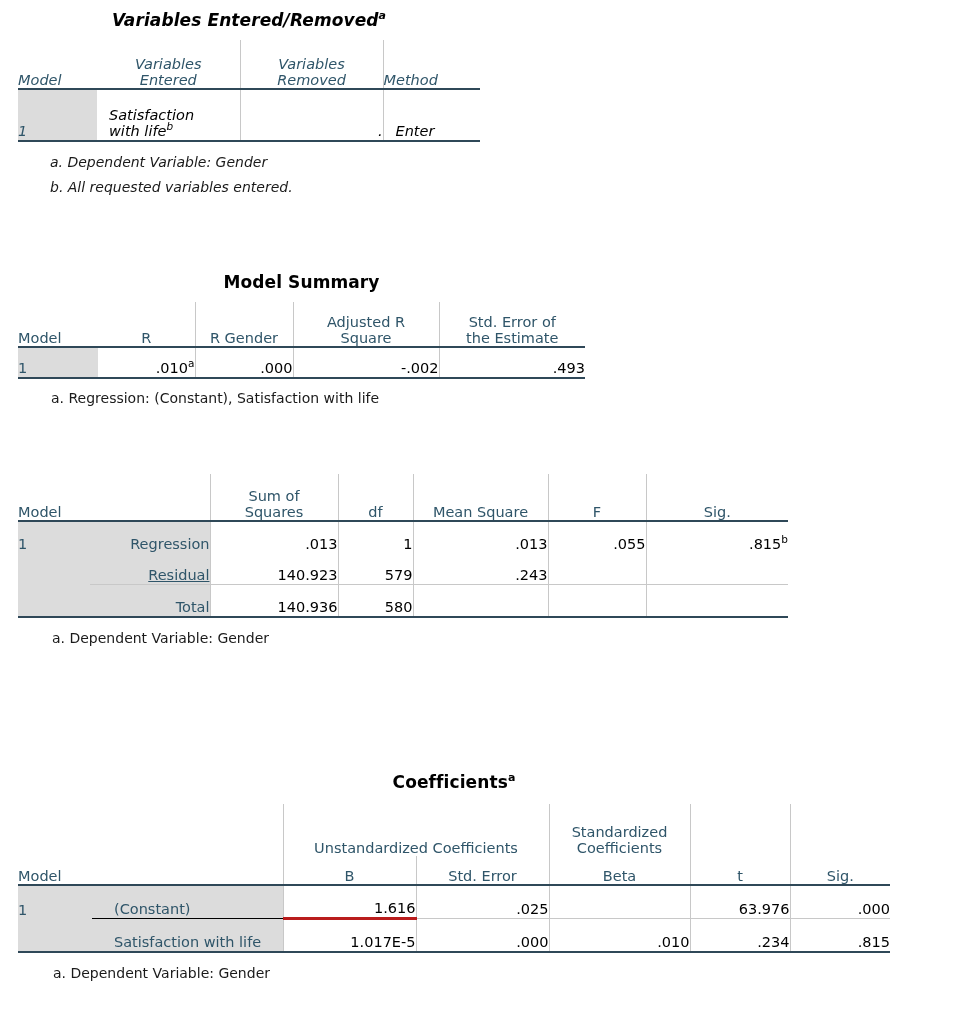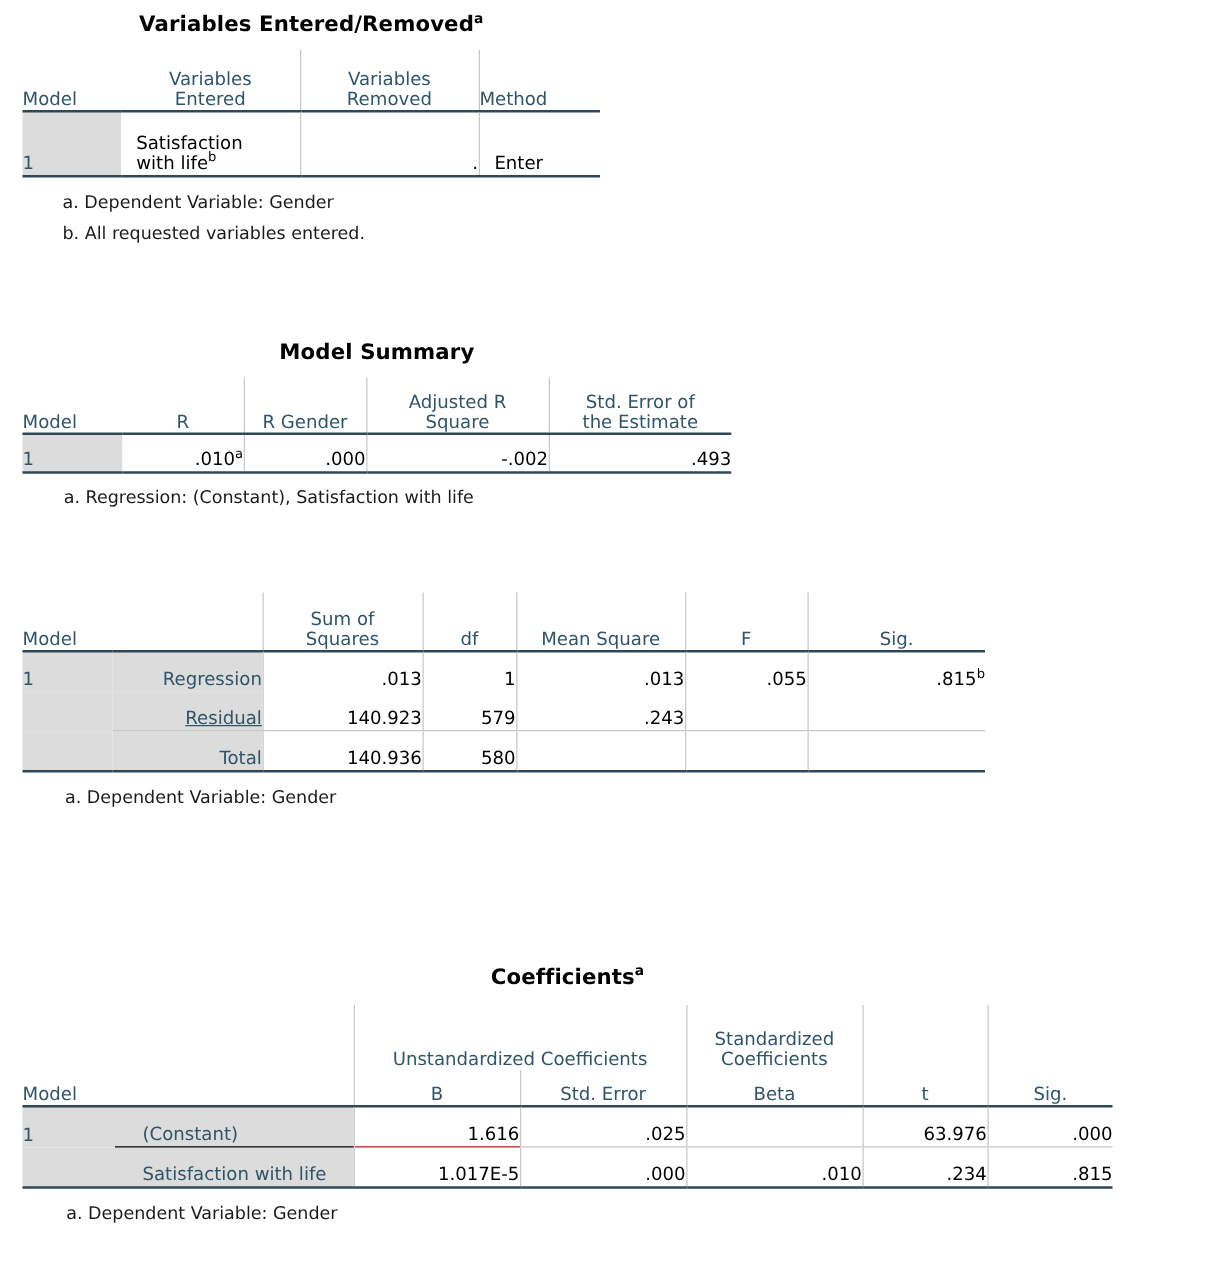--- a/index.html
+++ b/index.html
@@ -107,21 +107,21 @@
     font-size: 14px;
     color: #1a1a1a;
     line-height: 1.15;
     white-space: nowrap;
     font-family: "DejaVu Sans", sans-serif;
   }
 </style>
 </head>
 <body>
 
-<div class="spss-block" style="left:18px; top:10px;">
+<div class="spss-block" style="left:18px; top:10px;font-style:italic;">
 
   <div class="tbl-title" style="width:462px; margin-bottom:10px;">
     <span>Variables Entered/Removed</span><sup>a</sup>
   </div>
 
   <table class="spss" style="width:462px;">
     <colgroup>
       <col style="width:79px">
       <col style="width:143px">
       <col style="width:143px">
@@ -317,21 +317,21 @@
         <td class="dcell vrule-l rule-top-body" style="height:31px;">1.616</td>
         <td class="dcell vrule-l rule-top-body" style="height:31px;">.025</td>
         <td class="dcell vrule-l rule-top-body" style="height:31px;"></td>
         <td class="dcell vrule-l rule-top-body" style="height:31px;">63.976</td>
         <td class="dcell vrule-l rule-top-body" style="height:31px;">.000</td>
       </tr>
 
       <tr>
         <td class="scell num rule-bot-body" style="height:31px;"></td>
         <td class="scell rule-bot-body" style="height:31px; padding-left:22px; border-top:1px solid #000000;">Satisfaction with life</td>
-        <td class="dcell vrule-l rule-bot-body" style="height:31px; border-top:1px solid #b91c1c;margin-left:34px;">1.017E-5</td>
+        <td class="dcell vrule-l rule-bot-body" style="height:31px; border-top:3px solid #b91c1c;margin-left:34px;">1.017E-5</td>
         <td class="dcell vrule-l rule-bot-body" style="height:31px; border-top:1px solid #c8c8c8;">.000</td>
         <td class="dcell vrule-l rule-bot-body" style="height:31px; border-top:1px solid #c8c8c8;">.010</td>
         <td class="dcell vrule-l rule-bot-body" style="height:31px; border-top:1px solid #c8c8c8;">.234</td>
         <td class="dcell vrule-l rule-bot-body" style="height:31px; border-top:1px solid #c8c8c8;">.815</td>
       </tr>
 
     </tbody>
   </table>
 
   <div class="fnote" style="margin-left:35px; margin-top:12px;">a. Dependent Variable: Gender</div>

